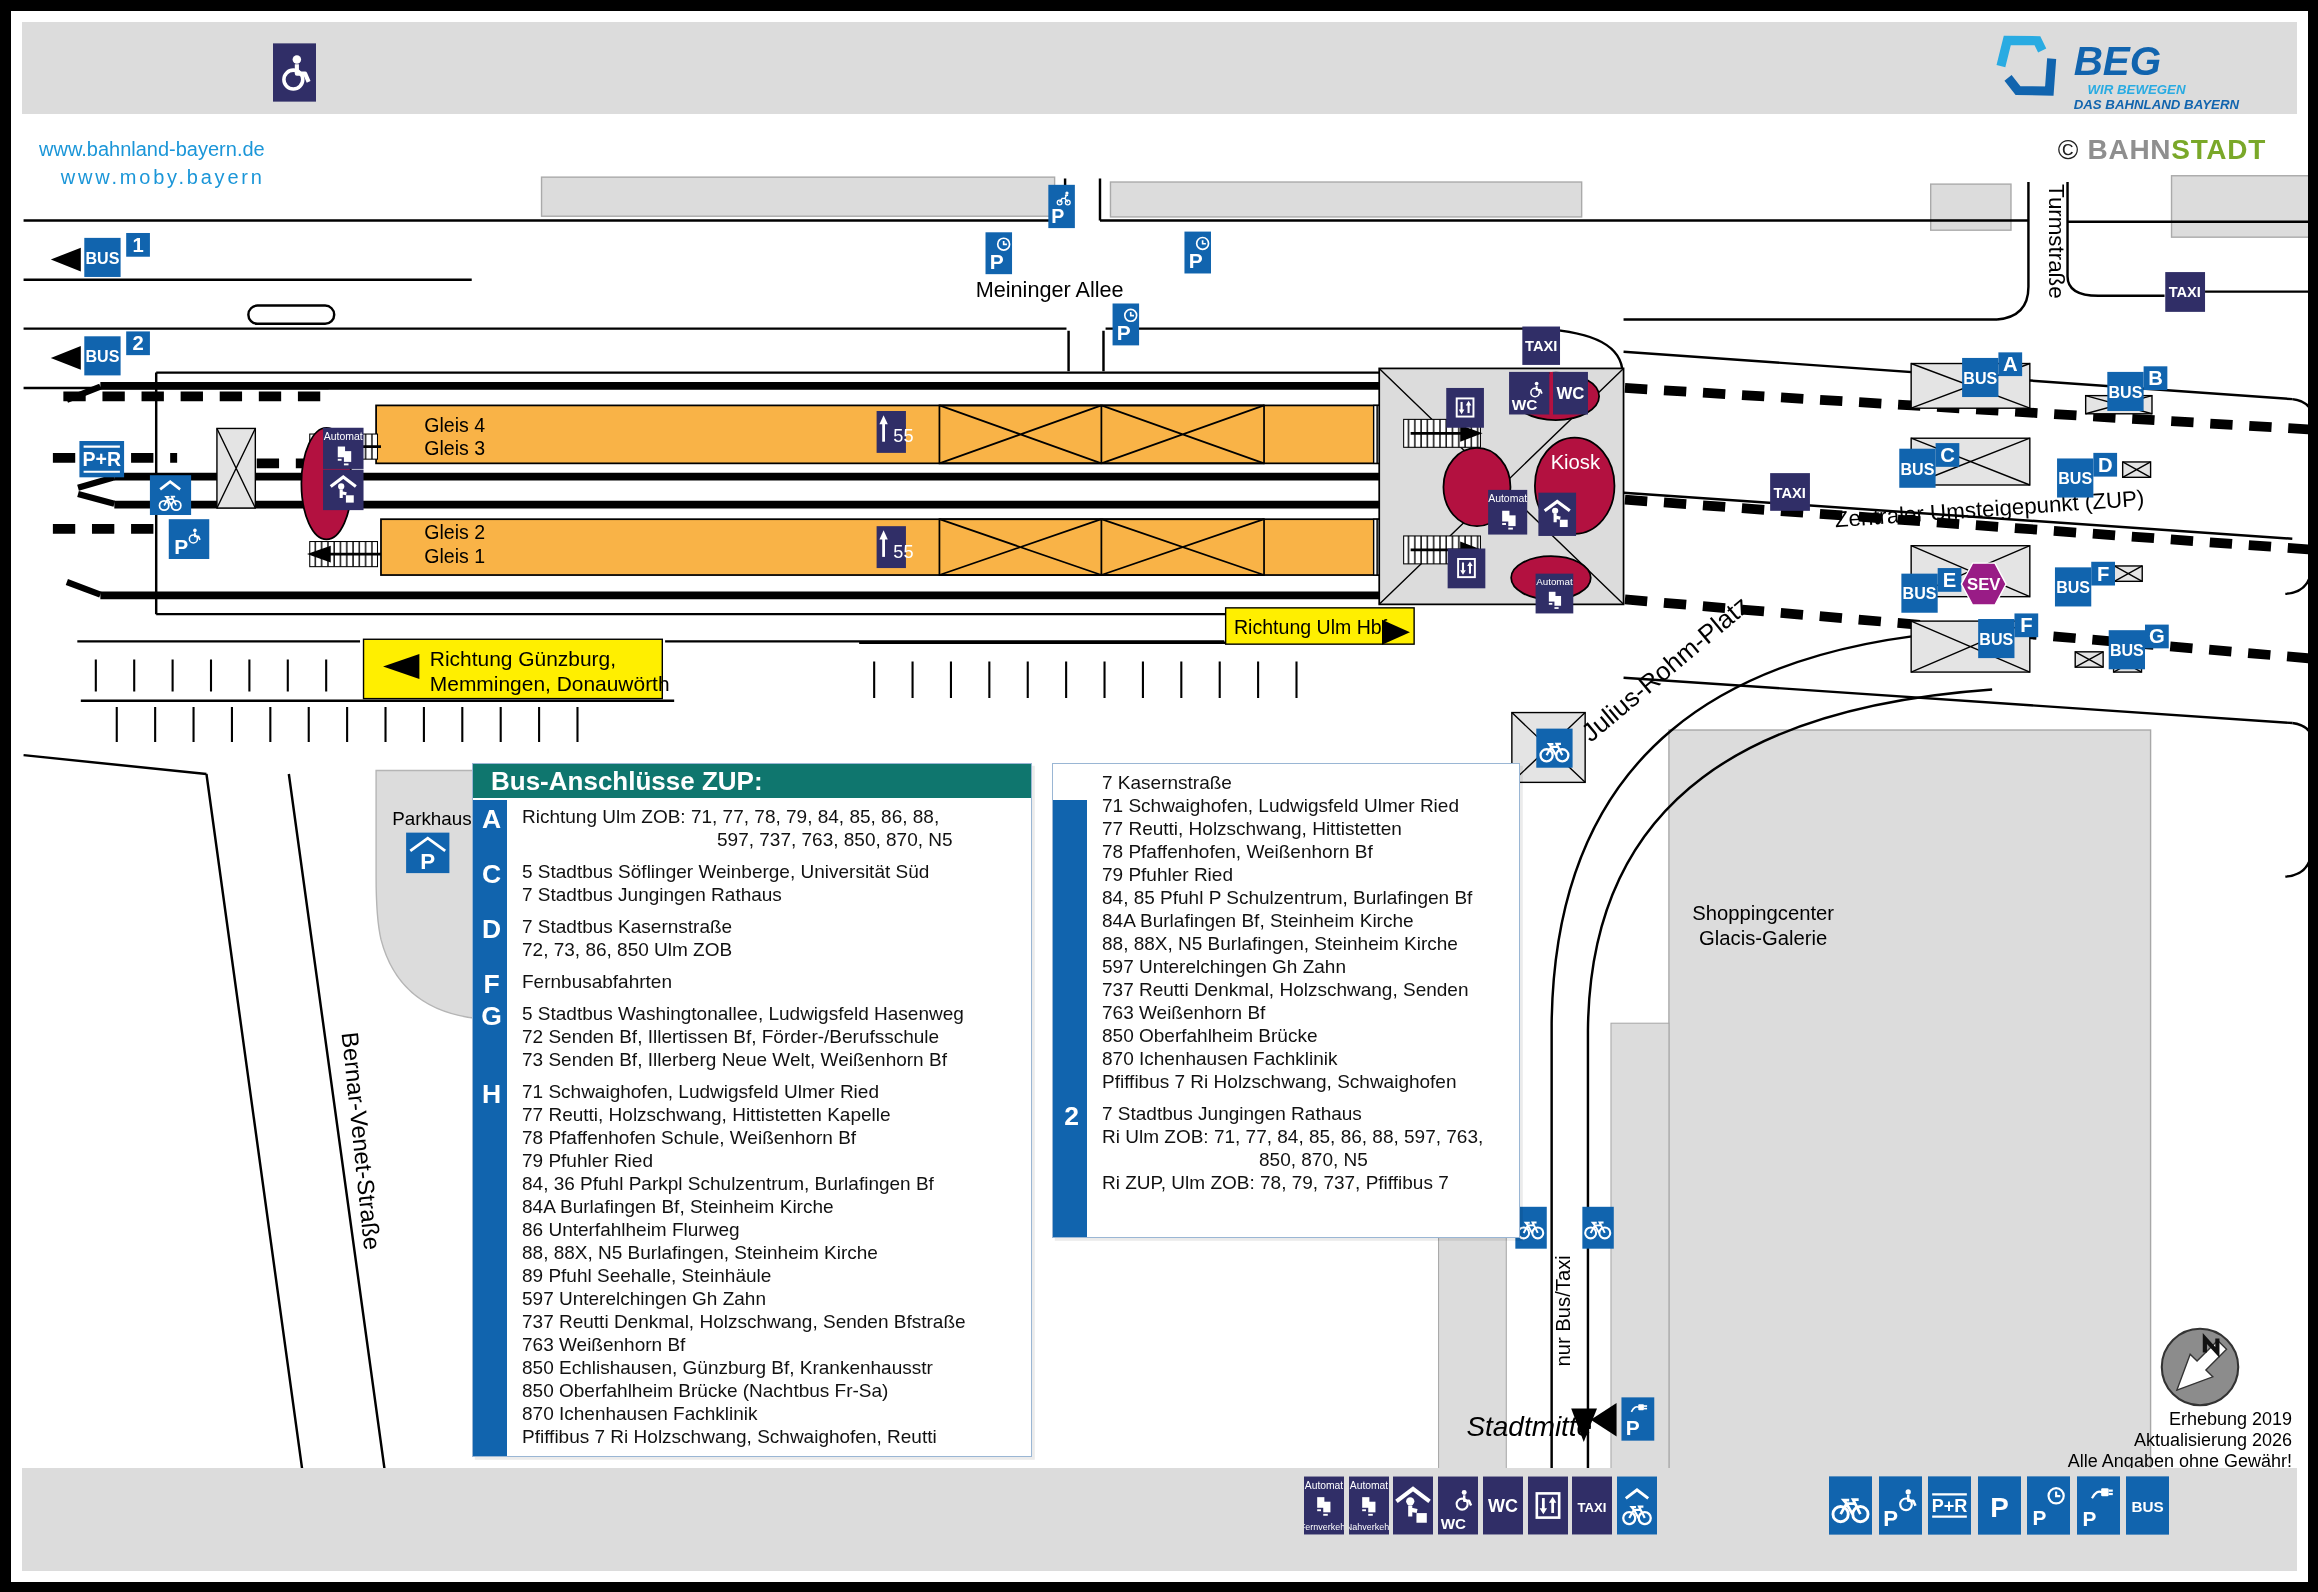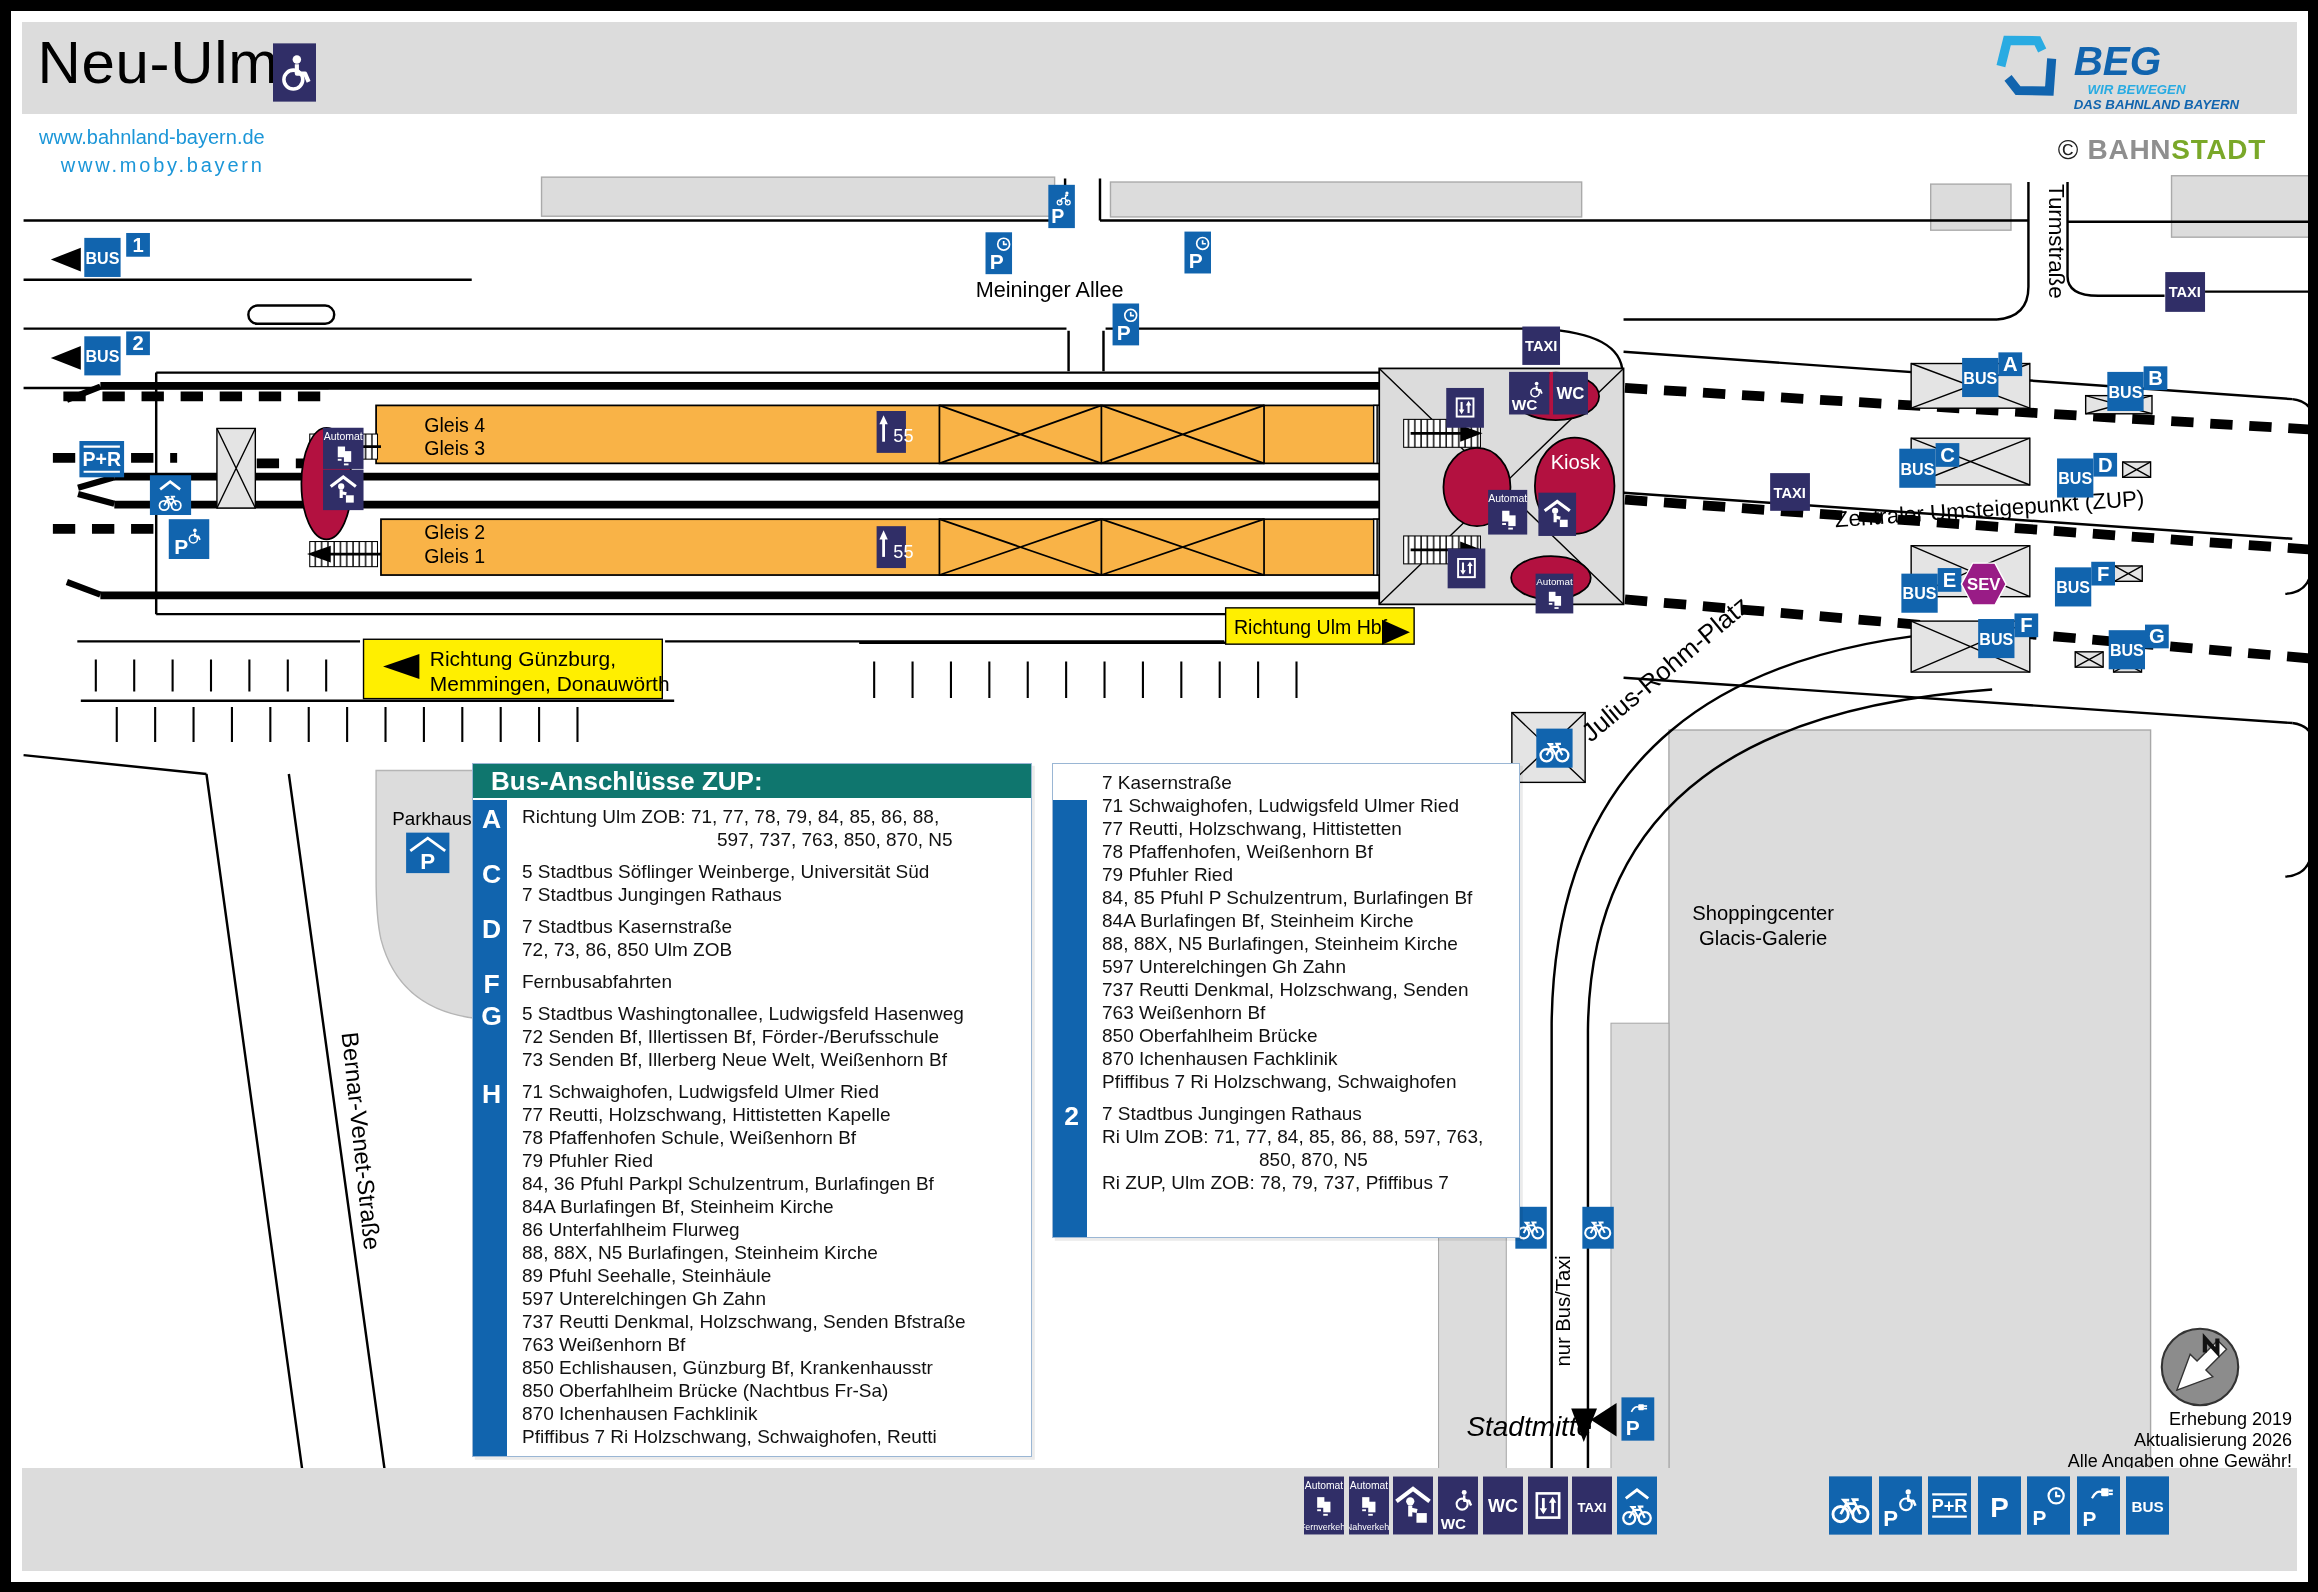--- a/index.html
+++ b/index.html
@@ -5,21 +5,21 @@
   html,body{margin:0;padding:0;background:#fff;}
   .page{position:relative;width:2319px;height:1593px;box-sizing:border-box;
         border:11px solid #000;background:#fff;overflow:hidden;
         font-family:"Liberation Sans",sans-serif;}
   svg text{font-family:"Liberation Sans",sans-serif;}
   
   .band-top{position:absolute;left:11px;right:11px;top:11px;height:92px;background:#dcdcdc;z-index:6;}
   .title{position:absolute;left:15.4px;top:5.6px;font-size:60px;color:#000;letter-spacing:0.7px;}
   .title-wheel{position:absolute;left:251px;top:21px;}
   .beg{position:absolute;right:28px;top:2.8px;width:293px;height:87px;}
-  .links{position:absolute;left:28px;top:112px;z-index:5;color:#1b96d8;font-size:20px;line-height:28px;}
+  .links{position:absolute;left:28px;top:124px;z-index:5;color:#1b96d8;font-size:20px;line-height:28px;}
   .links .l2{letter-spacing:2.8px;text-align:right;}
   .bahnstadt{position:absolute;right:42px;top:123px;z-index:5;font-size:28px;font-weight:bold;letter-spacing:0.7px;}
   .bahnstadt .c{color:#222;font-weight:normal;}
   .bahnstadt .g1{color:#8f8f8f;}
   .bahnstadt .g2{color:#7aa829;}
   
   .map{position:absolute;left:0;top:0;width:2319px;height:1593px;z-index:1;}
   
   .infobox{position:absolute;z-index:4;background:#fff;border:1.4px solid #9ab6d4;box-shadow:2.8px 2.8px 0 rgba(0,0,0,0.08);}
   .zupbox{left:461px;top:752px;width:558px;height:692px;}
@@ -464,21 +464,20 @@
     </g>
     <g>
       <rect x="3005" y="887" width="52" height="56" fill="#1164ae"></rect>
       <text x="3031" y="924" font-size="23" font-weight="bold" fill="#fff" text-anchor="middle">BUS</text>
       <rect x="3057" y="879" width="34" height="34" fill="#1164ae"></rect>
       <text x="3074" y="906" font-size="29" font-weight="bold" fill="#fff" text-anchor="middle">G</text>
     </g>
   </svg>
 
   <div class="band-top">
-    <div class="title">Neu-Ulm</div>
     <svg class="title-wheel" width="43" height="59" viewBox="0 0 62 84">
       <rect width="62" height="84" fill="#302e67"></rect>
       <g transform="translate(31,42) scale(1.7)">
         <circle cx="-1" cy="6" r="8" fill="none" stroke="#fff" stroke-width="3"></circle>
         <circle cx="2" cy="-11" r="3.6" fill="#fff"></circle>
         <path d="M 2 -7 L 2 1 L 9 1 L 12 8" stroke="#fff" stroke-width="3.5" fill="none" stroke-linejoin="round"></path>
       </g>
     </svg>
     <svg class="beg" viewBox="0 0 420 124">
       <g transform="translate(75,58) rotate(14)">

